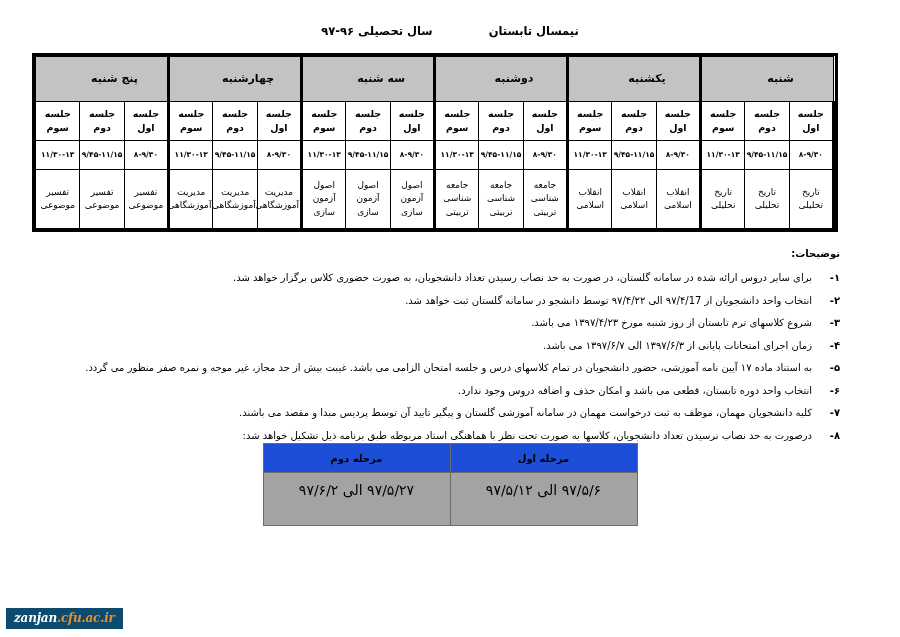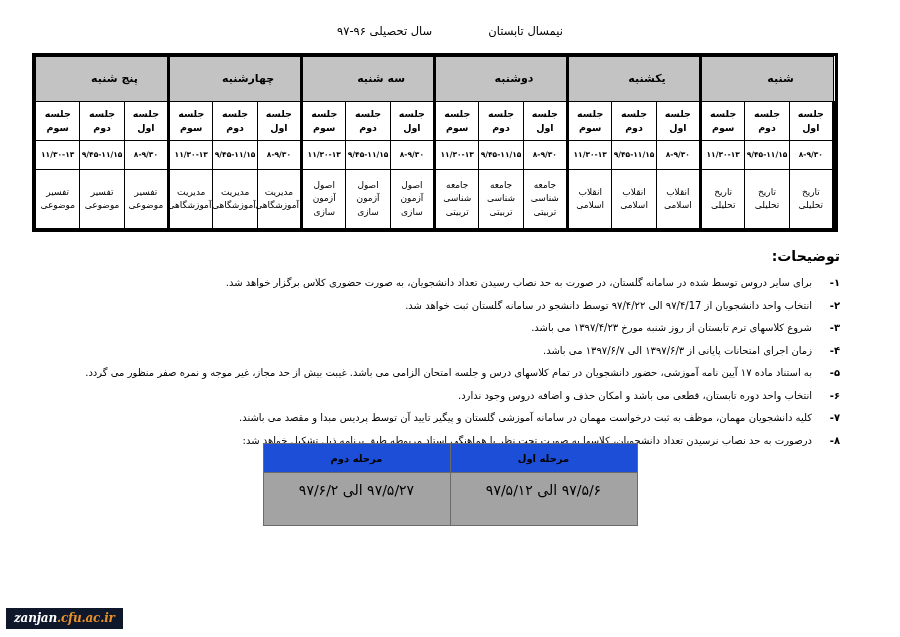--- a/index.html
+++ b/index.html
@@ -26,21 +26,21 @@
     height: 26px;
     display: flex;
     flex-direction: row;
     justify-content: center;
     align-items: center;
     gap: 56px;
     direction: rtl;
   }
   .page-header span {
     font-size: 11.5px;
-    font-weight: normal;
+    font-weight: bold;
     white-space: nowrap;
     letter-spacing: 0;
   }
 
   
   .schedule-wrap {
     position: absolute;
     top: 53px;
     right: 62px;
     width: 806px;
@@ -97,21 +97,21 @@
 
   
   .notes {
     position: absolute;
     top: 248px;
     right: 60px;
     left: 28px;
     direction: rtl;
   }
   .notes-title {
-    font-size: 14px;
+    font-size: 10px;
     font-weight: bold;
     text-align: right;
     margin: 0 0 12px 0;
   }
   ol.notes-list {
     list-style: none;
     margin: 0;
     padding: 0;
   }
   ol.notes-list li {
@@ -288,21 +288,21 @@
       </tr>
     </tbody>
   </table>
 </div>
 
 <div class="notes">
   <div class="notes-title">توضیحات:</div>
   <ol class="notes-list">
     <li>
       <span class="num">۱-</span>
-      <span class="txt">برای سایر دروس توسط شده در سامانه گلستان، در صورت به حد نصاب رسیدن تعداد دانشجویان، به صورت حضوری کلاس برگزار خواهد شد.</span>
+      <span class="txt">برای سایر دروس ارائه شده در سامانه گلستان، در صورت به حد نصاب رسیدن تعداد دانشجویان، به صورت حضوری کلاس برگزار خواهد شد.</span>
     </li>
     <li>
       <span class="num">۲-</span>
       <span class="txt">انتخاب واحد دانشجویان از ۹۷/۴/17 الی ۹۷/۴/۲۲ توسط دانشجو در سامانه گلستان ثبت خواهد شد.</span>
     </li>
     <li>
       <span class="num">۳-</span>
       <span class="txt">شروع کلاسهای ترم تابستان از روز شنبه مورخ ۱۳۹۷/۴/۲۳ می باشد.</span>
     </li>
     <li>
@@ -338,16 +338,16 @@
     </thead>
     <tbody>
       <tr>
         <td>۹۷/۵/۶ الی ۹۷/۵/۱۲</td>
         <td>۹۷/۵/۲۷ الی ۹۷/۶/۲</td>
       </tr>
     </tbody>
   </table>
 </div>
 
-<div class="watermark" style="background: #0f172a;">
+<div class="watermark" style="background: #0c4a6e;">
   <span class="w1" style="color: rgb(255, 255, 255);">zanjan</span>
     <span class="w2" style="color: rgb(232, 145, 42);">.cfu.ac.ir</span>
 </div>
 
 </body></html>

